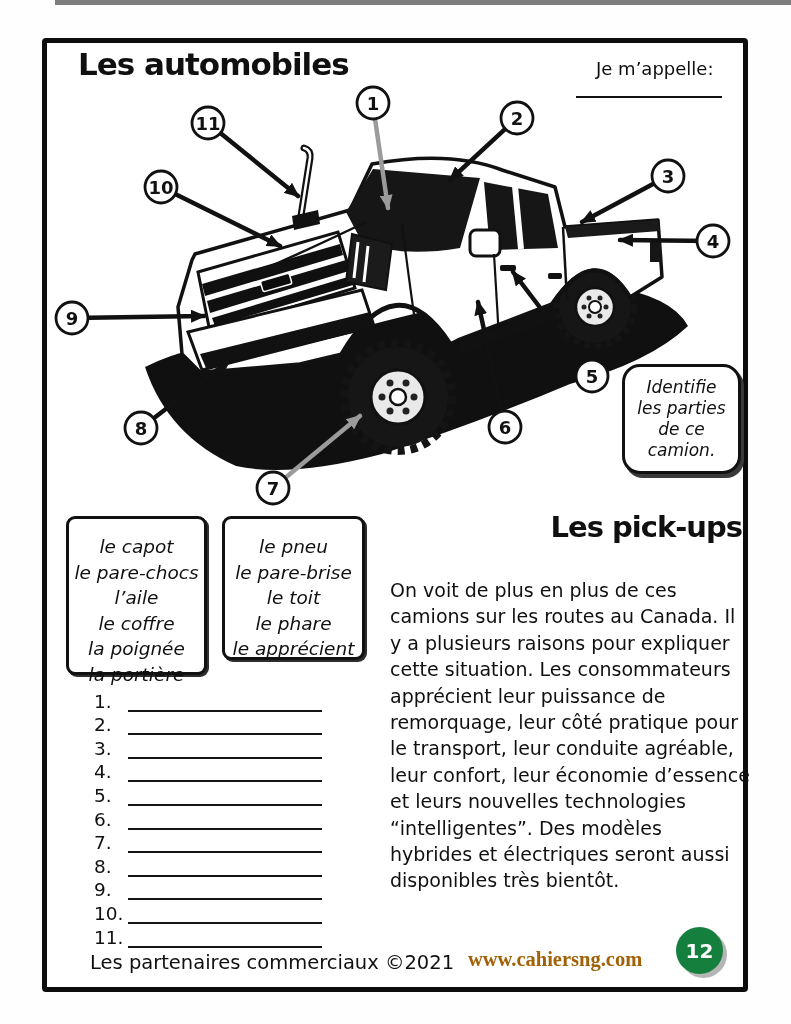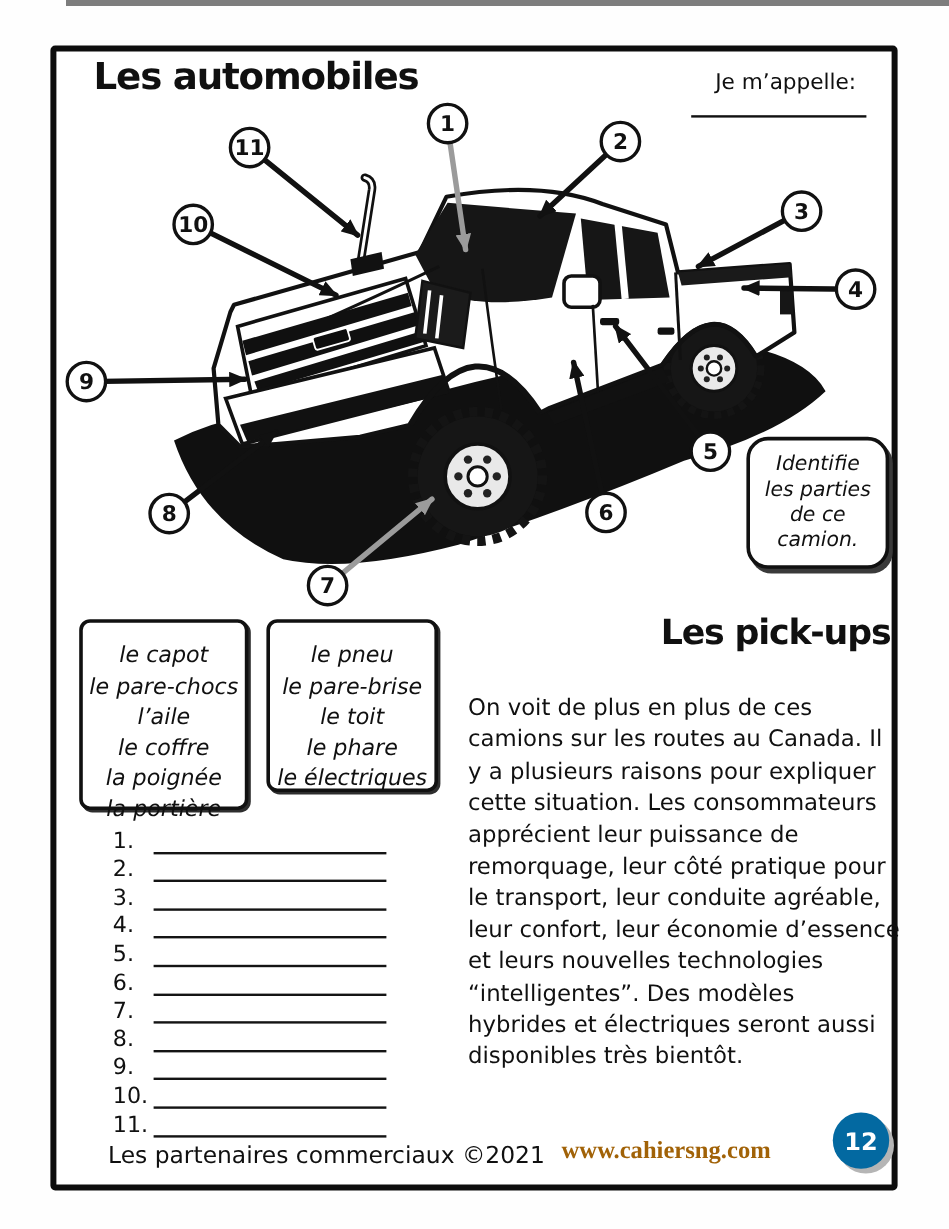--- a/index.html
+++ b/index.html
@@ -34,22 +34,22 @@
   .reading-body  { position:absolute; left:390px; top:577px; width:360px;
                    font-size:19px; line-height:26.4px; }
 
   #answer-list { position:absolute; left:94px; top:688px; }
   .answer-row  { display:flex; align-items:flex-end; height:23.6px; }
   .answer-num  { width:34px; font-size:18.5px; }
   .answer-line { width:194px; height:15px; border-bottom:2.3px solid #141414; }
 
   .footer-credit { position:absolute; left:90px;  top:951px; font-size:19.5px; }
   .footer-url    { position:absolute; left:468px; top:948px; font-size:20.5px; font-weight:bold; }
-  .page-badge { position:absolute; left:694px; top:927px; width:47px; height:47px; border-radius:50%;
-                background:#0369a1; color:#fff; font-size:20px; font-weight:bold;
+  .page-badge { position:absolute; left:676px; top:927px; width:47px; height:47px; border-radius:50%;
+                background:#15803d; color:#fff; font-size:20px; font-weight:bold;
                 display:flex; align-items:center; justify-content:center;
                 box-shadow:4px 4px 0 #b5b5b5; }
 </style>
 </head>
 <body>
 
 <div class="page">
 
   <div class="scan-bar"></div>
   <div class="sheet"></div>
@@ -190,21 +190,21 @@
       <div class="wordbox-item">l’aile</div>
       <div class="wordbox-item">le coffre</div>
       <div class="wordbox-item">la poignée</div>
       <div class="wordbox-item">la portière</div>
     </div>
   <div class="wordbox" id="wordbox2">
       <div class="wordbox-item">le pneu</div>
       <div class="wordbox-item">le pare-brise</div>
       <div class="wordbox-item">le toit</div>
       <div class="wordbox-item">le phare</div>
-      <div class="wordbox-item">le électriques</div>
+      <div class="wordbox-item">le apprécient</div>
     </div>
 
   <div class="reading-title">Les pick-ups</div>
   <div class="reading-body">On voit de plus en plus de ces camions sur les routes au Canada. Il y a plusieurs raisons pour expliquer cette situation. Les consommateurs apprécient leur puissance de remorquage, leur côté pratique pour le transport, leur conduite agréable, leur confort, leur économie d’essence et leurs nouvelles technologies “intelligentes”. Des modèles hybrides et électriques seront aussi disponibles très bientôt.</div>
 
   <div id="answer-list">
       <div class="answer-row">
         <span class="answer-num">1.</span>
         <span class="answer-line"></span>
       </div>

